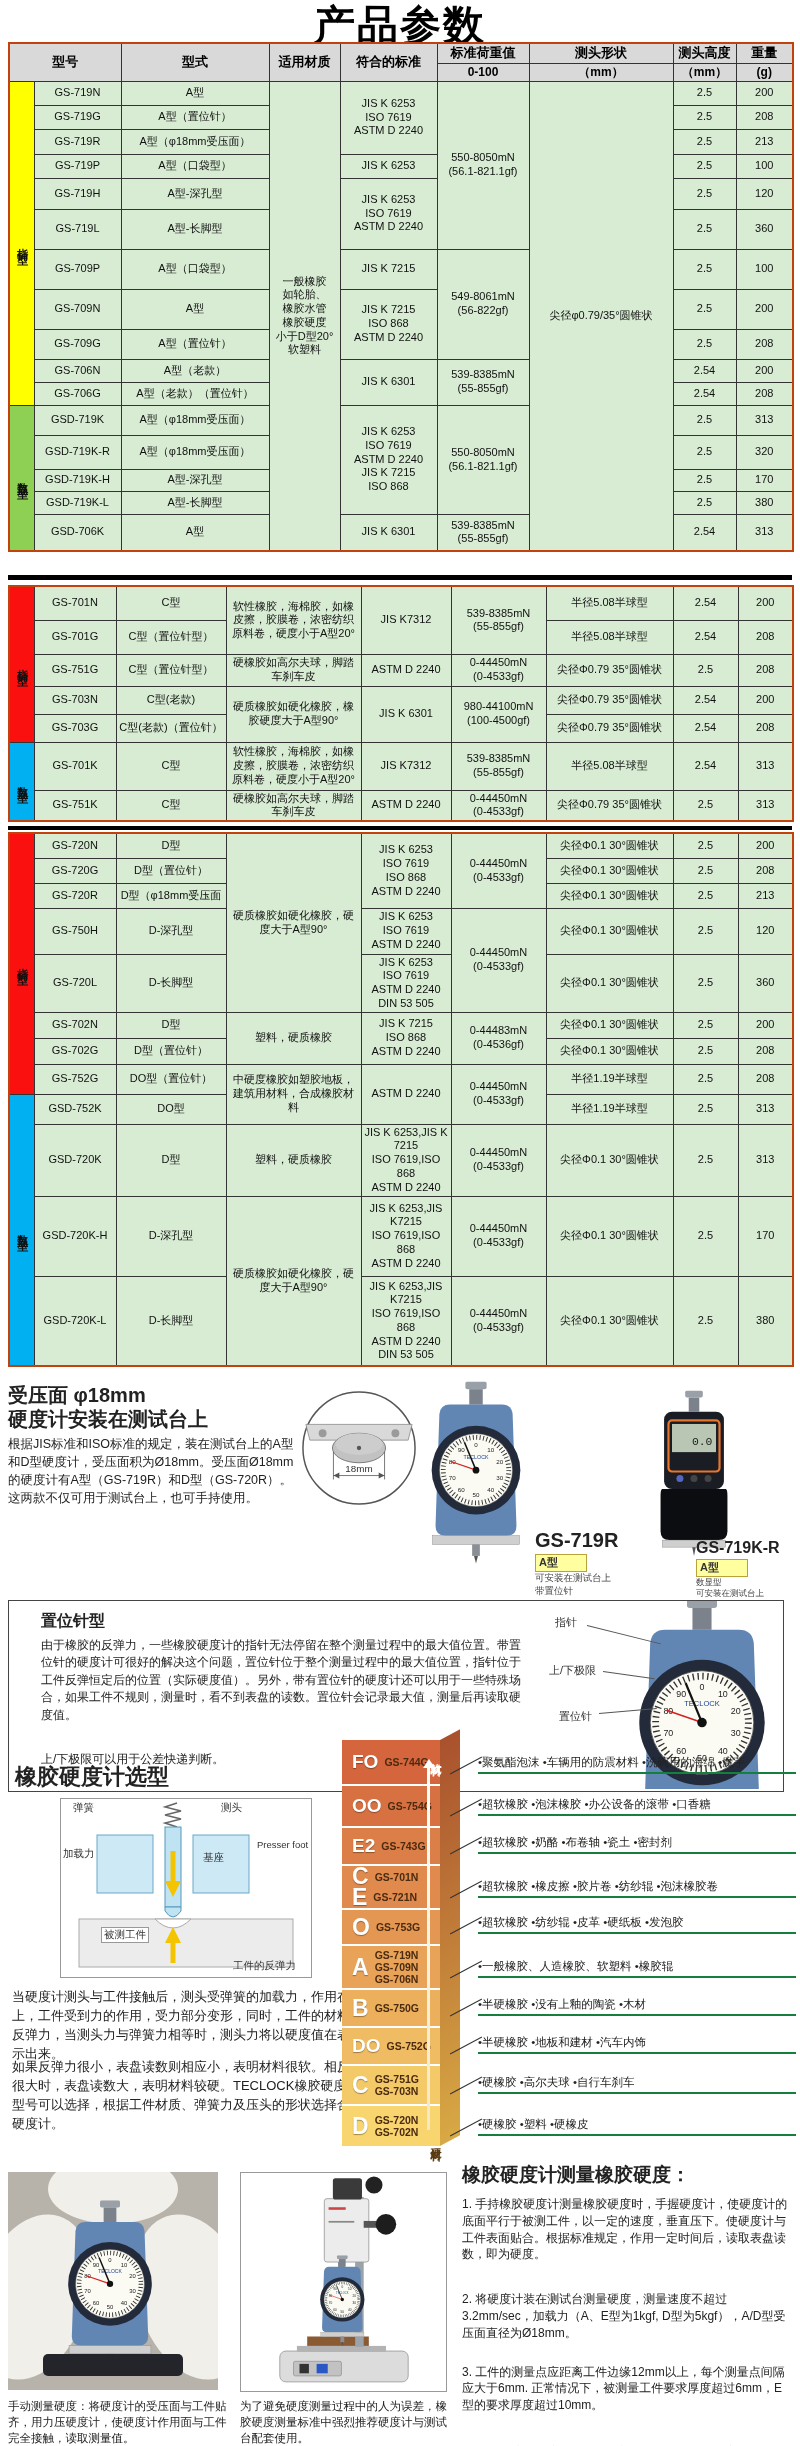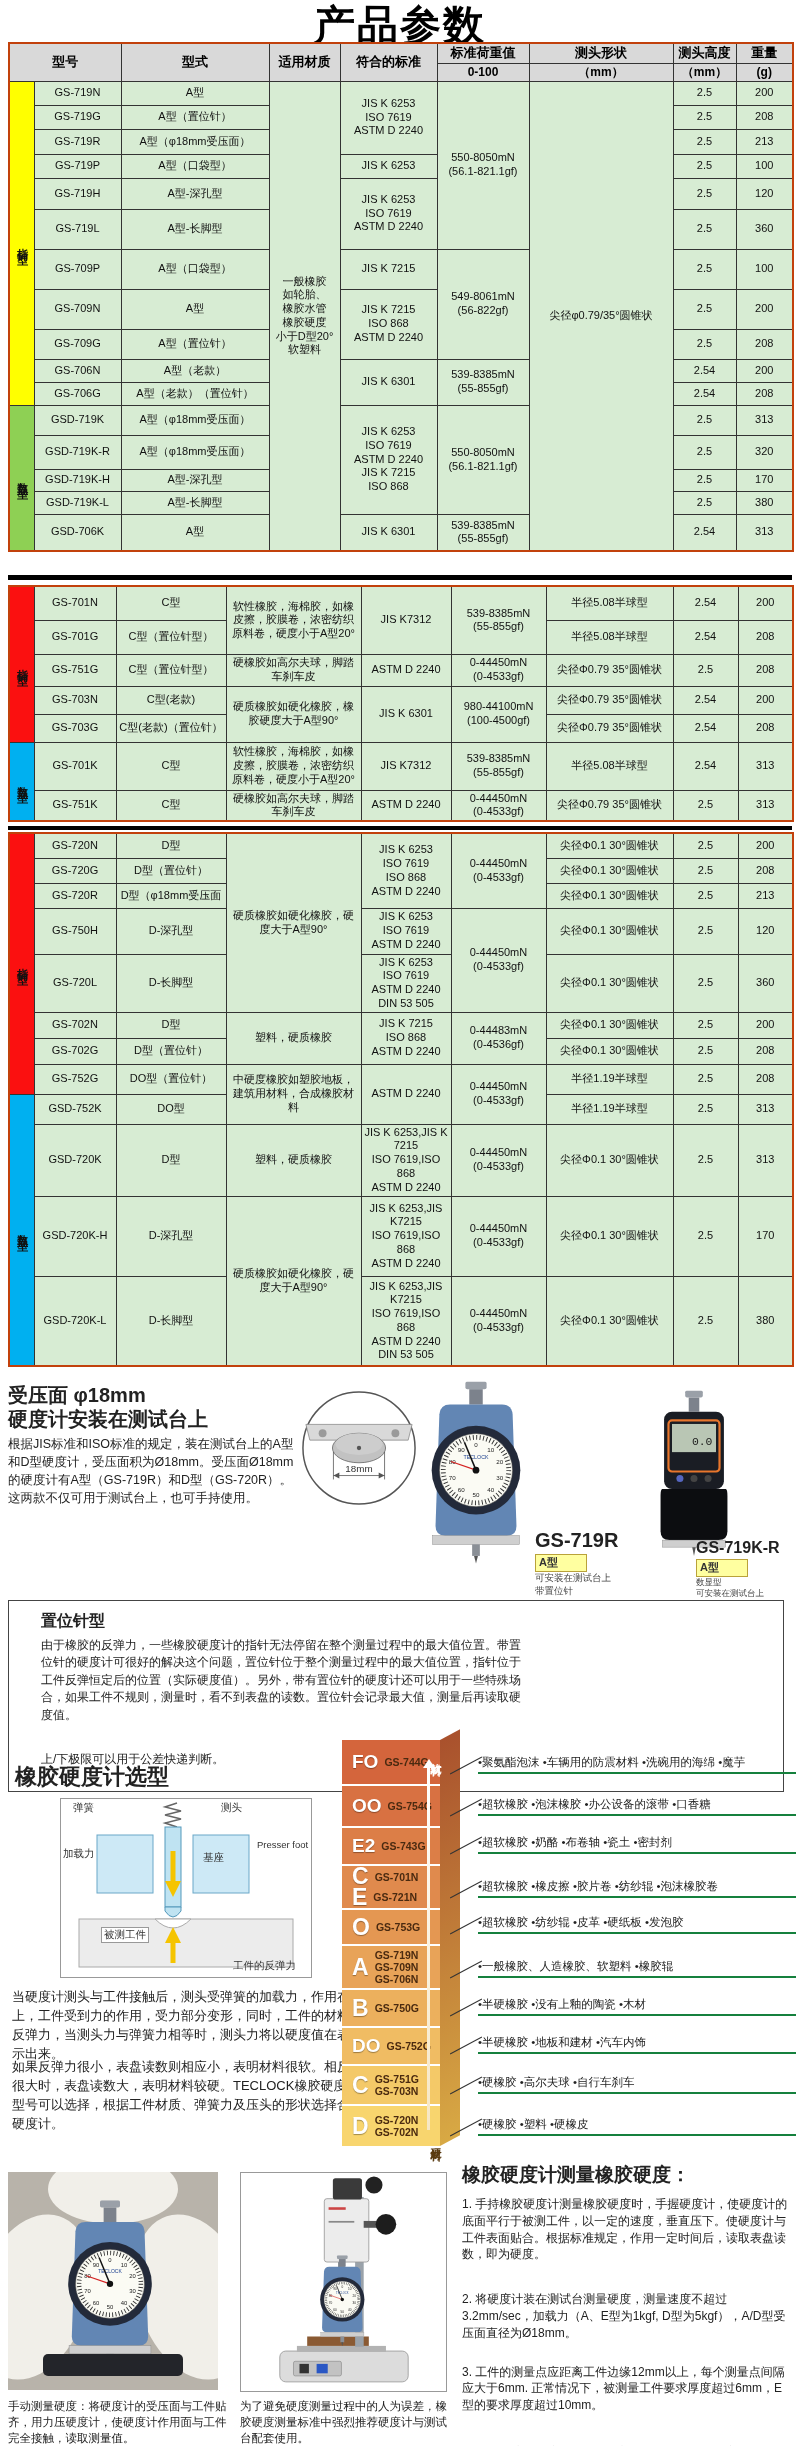--- a/index.html
+++ b/index.html
@@ -534,20 +534,31 @@
 可安装在测试台上
 带峰值保留功能</div>
     </div>
   </div>
 
   <div id="setpin-box">
     <div class="abs" style="left:32px;top:10px;font-size:16px;font-weight:bold;color:#222;text-align:right;">置位针型</div>
     <div class="bodytext abs" style="left:32px;top:36px;width:490px;">由于橡胶的反弹力，一些橡胶硬度计的指针无法停留在整个测量过程中的最大值位置。带置位针的硬度计可很好的解决这个问题，置位针位于整个测量过程中的最大值位置，指针位于工件反弹恒定后的位置（实际硬度值）。另外，带有置位针的硬度计还可以用于一些特殊场合，如果工件不规则，测量时，看不到表盘的读数。置位针会记录最大值，测量后再读取硬度值。</div>
     <div class="bodytext abs" style="left:32px;top:150px;width:490px;">上/下极限可以用于公差快递判断。</div>
 
+    <div class="abs" style="left:540px;top:0;width:232px;height:188px;overflow:hidden;">
+      <svg class="abs" style="left:78px;top:-4px" width="150" height="262" viewBox="0 0 110 192">
+          <use href="#sym-analog"></use>
+        </svg>
+      <div class="callout" style="left:6px;top:14px">指针</div>
+      <div class="lead" style="left:38px;top:24px;width:76px;transform:rotate(14deg);transform-origin:left"></div>
+      <div class="callout" style="left:0px;top:62px">上/下极限</div>
+      <div class="lead" style="left:54px;top:70px;width:52px;transform:rotate(8deg);transform-origin:left"></div>
+      <div class="callout" style="left:10px;top:108px">置位针</div>
+      <div class="lead" style="left:50px;top:112px;width:58px;transform:rotate(-5deg);transform-origin:left"></div>
+    </div>
   </div>
 
   <div class="abs" style="left:0;top:1740px;width:800px;height:420px;">
     <div class="abs" style="left:15px;top:22px;font-size:22px;font-weight:bold;color:#222;">橡胶硬度计选型</div>
 
     <div class="diagram-box" style="left:60px;top:58px;width:250px;height:178px;">
       <svg width="250" height="178" viewBox="0 0 250 178">
         <polyline points="116,4 104,8 120,12 104,16 120,20 104,24 116,28" fill="none" stroke="#666" stroke-width="1.5"></polyline>
         <rect x="36" y="36" width="56" height="58" fill="#cde9f6" stroke="#6aa7c8"></rect>
         <rect x="132" y="36" width="56" height="58" fill="#cde9f6" stroke="#6aa7c8"></rect>

